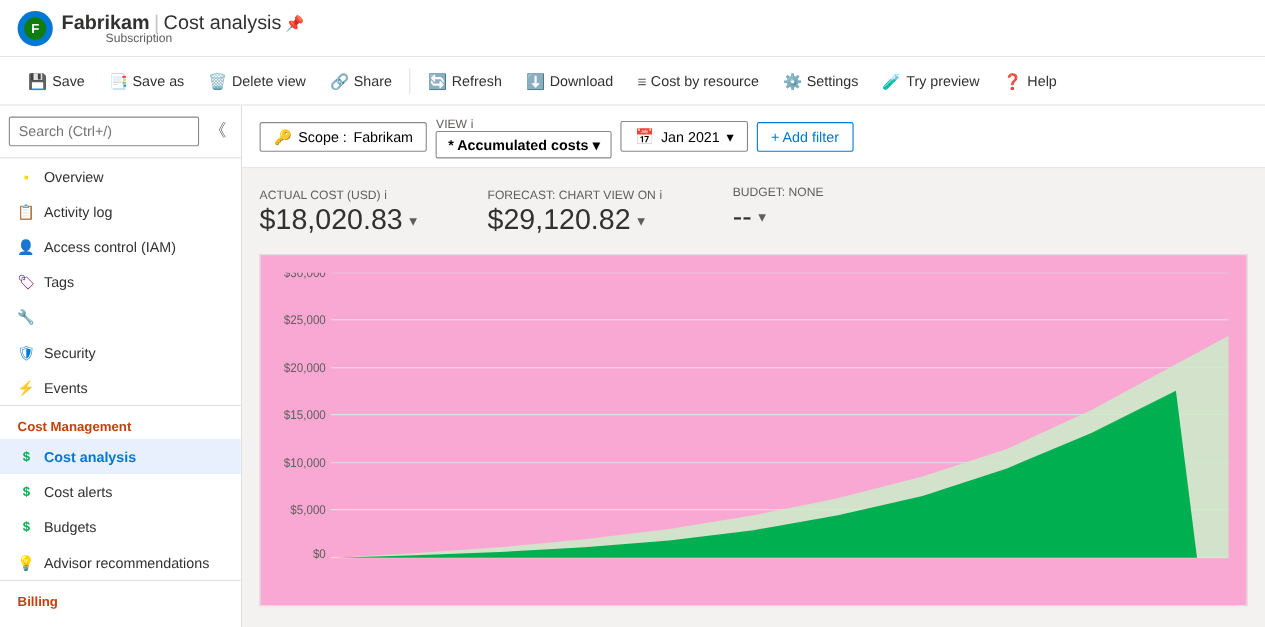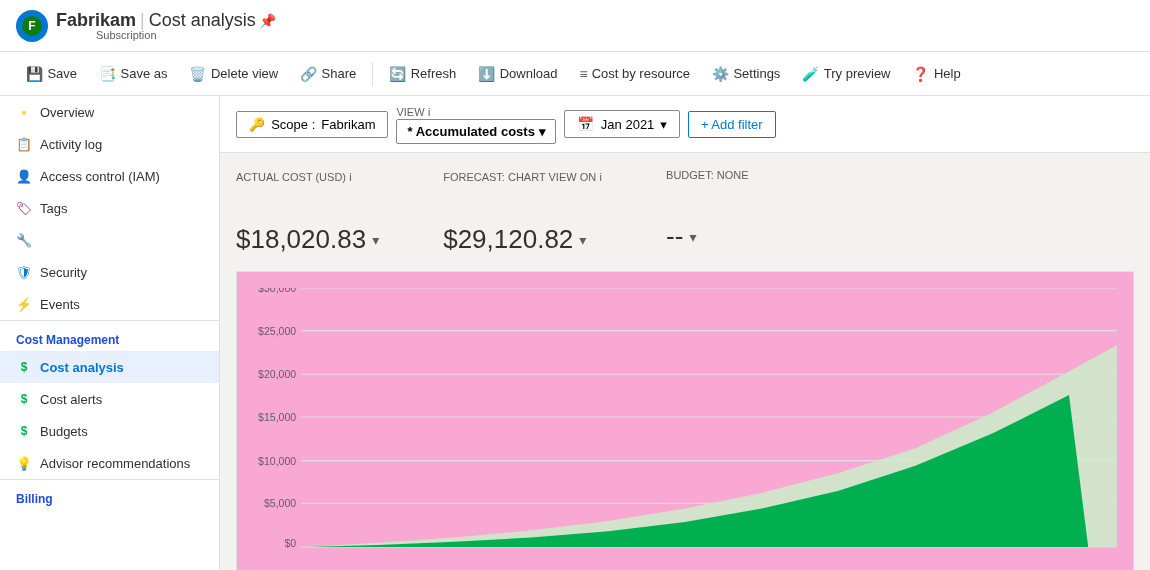--- a/index.html
+++ b/index.html
@@ -32,21 +32,21 @@
     .sidebar { width: 220px; background: #fff; border-right: 1px solid #e0e0e0; overflow-y: auto; flex-shrink: 0; }
     .sidebar-search { padding: 8px; border-bottom: 1px solid #e0e0e0; }
     .sidebar-search input { width: 100%; padding: 5px 8px; border: 1px solid #8a8886; border-radius: 2px; font-size: 13px; color: #323130; }
     .sidebar-collapse { float: right; background: none; border: none; cursor: pointer; color: #605e5c; font-size: 16px; padding: 5px; }
     .search-row { display: flex; align-items: center; gap: 4px; }
     
     .sidebar-item { display: flex; align-items: center; gap: 8px; padding: 8px 16px; cursor: pointer; color: #323130; font-size: 13px; }
     .sidebar-item.active { background: #e8f0fe; color: #0078d4; font-weight: 600; }
     .sidebar-item .item-icon { width: 16px; height: 16px; display: flex; align-items: center; justify-content: center; font-size: 13px; flex-shrink: 0; }
     
-    .sidebar-section-label { padding: 12px 16px 4px; font-size: 12px; font-weight: 600; color: #1d4ed8; border-top: 1px solid #e0e0e0; }
+    .sidebar-section-label { padding: 12px 16px 4px; font-size: 12px; font-weight: 600; color: #c2410c; border-top: 1px solid #e0e0e0; }
     
     
     .content { flex: 1; background: #f3f2f1; overflow: hidden; display: flex; flex-direction: column; }
     .content-toolbar { background: #fff; border-bottom: 1px solid #e0e0e0; padding: 8px 16px; display: flex; align-items: center; gap: 8px; }
     
     .scope-btn { display: flex; align-items: center; gap: 6px; padding: 5px 12px; border: 1px solid #8a8886; border-radius: 2px; background: #fff; cursor: pointer; font-size: 13px; }
     .scope-icon { color: #ffd700; }
     
     .view-section { display: flex; flex-direction: column; }
     .view-label { font-size: 11px; color: #605e5c; }
@@ -55,21 +55,21 @@
     .date-dropdown { display: flex; align-items: center; gap: 6px; padding: 5px 12px; border: 1px solid #8a8886; border-radius: 2px; background: #fff; cursor: pointer; font-size: 13px; }
     .calendar-icon { font-size: 14px; }
     
     .add-filter-btn { display: flex; align-items: center; gap: 6px; padding: 5px 12px; border: 1px solid #0078d4; border-radius: 2px; background: #fff; cursor: pointer; font-size: 13px; color: #0078d4; }
     
     
     .chart-area { flex: 1; padding: 16px; overflow: hidden; }
     .metrics-row { display: flex; gap: 64px; margin-bottom: 16px; }
     .metric { display: flex; flex-direction: column; }
     .metric-label { font-size: 11px; color: #605e5c; text-transform: uppercase; display: flex; align-items: center; gap: 4px; }
-    .metric-value { font-size: 26px; font-weight: 300; color: #323130; display: flex; align-items: center; gap: 6px; margin-top: 40px; }
+    .metric-value { font-size: 26px; font-weight: 300; color: #323130; display: flex; align-items: center; gap: 6px; }
     .metric-dropdown-arrow { font-size: 14px; color: #605e5c; cursor: pointer; }
     
     
     .chart-container { background: #f9a8d4; border: 1px solid #e0e0e0; padding: 16px; flex: 1; position: relative; height: 320px; }
     .chart-svg { width: 100%; height: 260px; }
     .chart-legend { display: flex; gap: 20px; margin-top: 8px; align-items: center; font-size: 12px; }
     .legend-dot { width: 10px; height: 10px; border-radius: 50%; display: inline-block; margin-right: 4px; }
   </style>
 </head>
 <body>
@@ -134,20 +134,26 @@
     </button>
     <button class="toolbar-btn">
       <span class="icon">❓</span>
       <span>Help</span>
     </button>
   </div>
 
   <div class="main-layout">
 
     <div class="sidebar">
+      <div class="sidebar-search">
+        <div class="search-row">
+          <input type="text" placeholder="Search (Ctrl+/)" style="">
+          <button class="sidebar-collapse">《</button>
+        </div>
+      </div>
 
       <div class="sidebar-item">
         <span class="item-icon" style="color:#ffd700">▪</span>
         <span>Overview</span>
       </div>
       <div class="sidebar-item">
         <span class="item-icon" style="color:#0078d4">📋</span>
         <span>Activity log</span>
       </div>
       <div class="sidebar-item">

